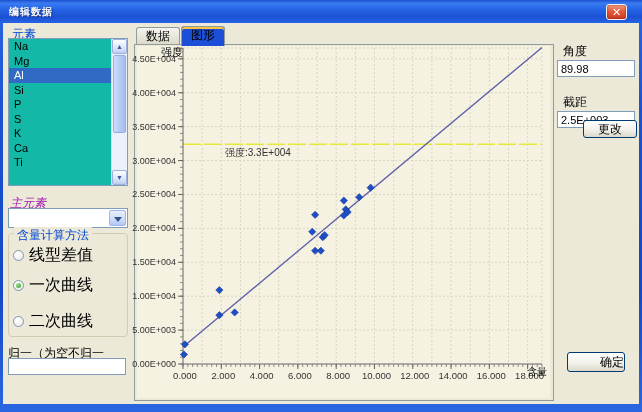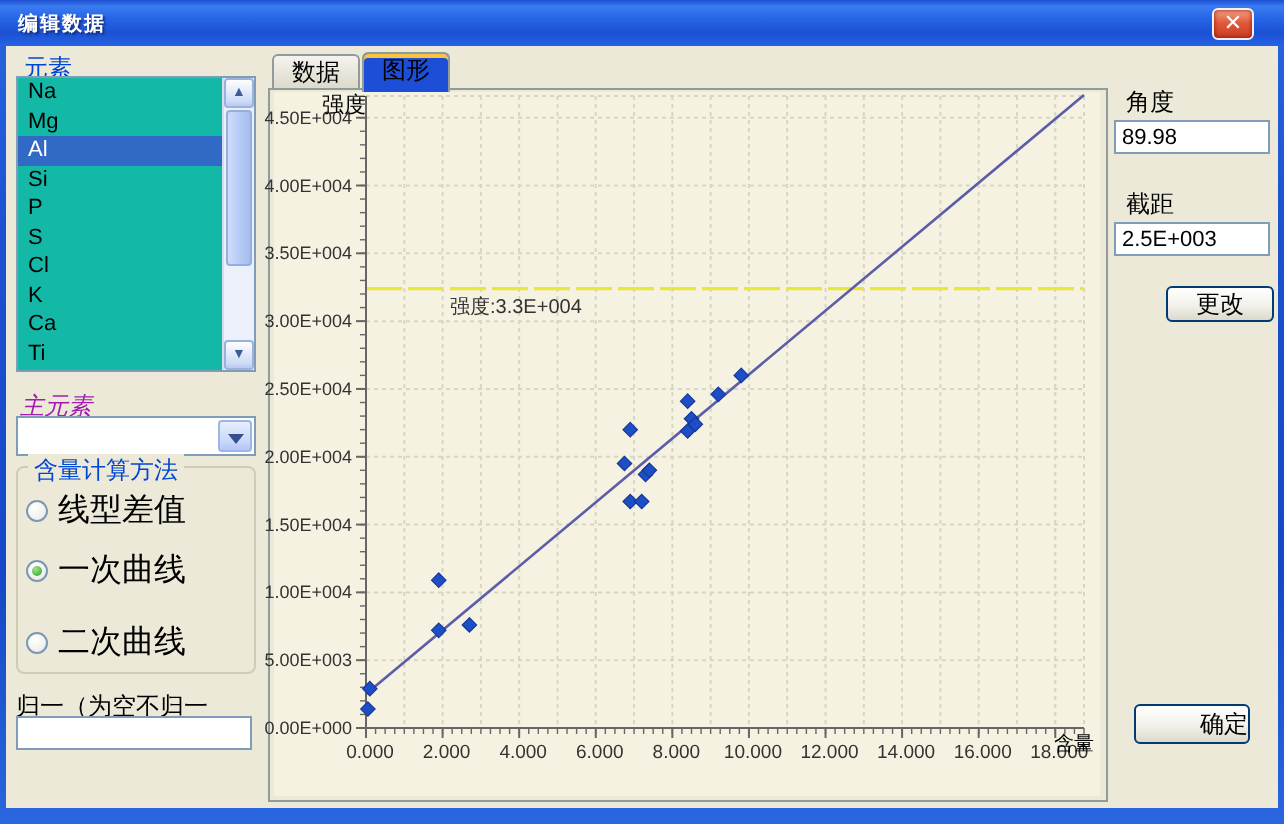--- a/index.html
+++ b/index.html
@@ -82,21 +82,21 @@
   
   .lbl-angle { left:560px; top:20px; color:#000; }
   .lbl-intercept { left:560px; top:71px; color:#000; }
   .field { position:absolute; background:#fff; border:1px solid #7f9db9;
     font-size:11px; padding:1px 3px; width:78px; height:17px; }
   .fld-angle { left:554px; top:37px; }
   .fld-intercept { left:554px; top:88px; }
   .btn { position:absolute; border:1px solid #003c74; border-radius:3px;
     background:linear-gradient(180deg,#ffffff,#f2f1ea 55%,#dcd8cb);
     font-size:12px; text-align:center; cursor:pointer; color:#000; }
-  .btn-change { left:580px; top:120px; width:54px; height:18px; line-height:16px; }
+  .btn-change { left:580px; top:97px; width:54px; height:18px; line-height:16px; }
   .btn-ok { left:564px; top:329px; width:58px; height:20px; line-height:18px;text-align:right; }
 </style>
 </head>
 <body>
 
 <div class="window">
   <div class="titlebar">
     <span class="title">编辑数据</span>
     <div class="close-btn">
       <span>✕</span>
@@ -107,21 +107,20 @@
 
     <div class="grouplabel lbl-elements">元素</div>
     <div class="listbox">
       <div class="list-items" id="element-list">
           <div class="list-item">Na</div>
           <div class="list-item">Mg</div>
           <div class="list-item selected">Al</div>
           <div class="list-item">Si</div>
           <div class="list-item">P</div>
           <div class="list-item">S</div>
-          <div class="list-item">Cl</div>
           <div class="list-item">K</div>
           <div class="list-item">Ca</div>
           <div class="list-item">Ti</div>
         </div>
       <div class="scrollbar">
         <div class="sb-btn up">
           <span>▲</span></div>
         <div class="sb-thumb"></div>
         <div class="sb-btn down">
           <span>▼</span></div>

